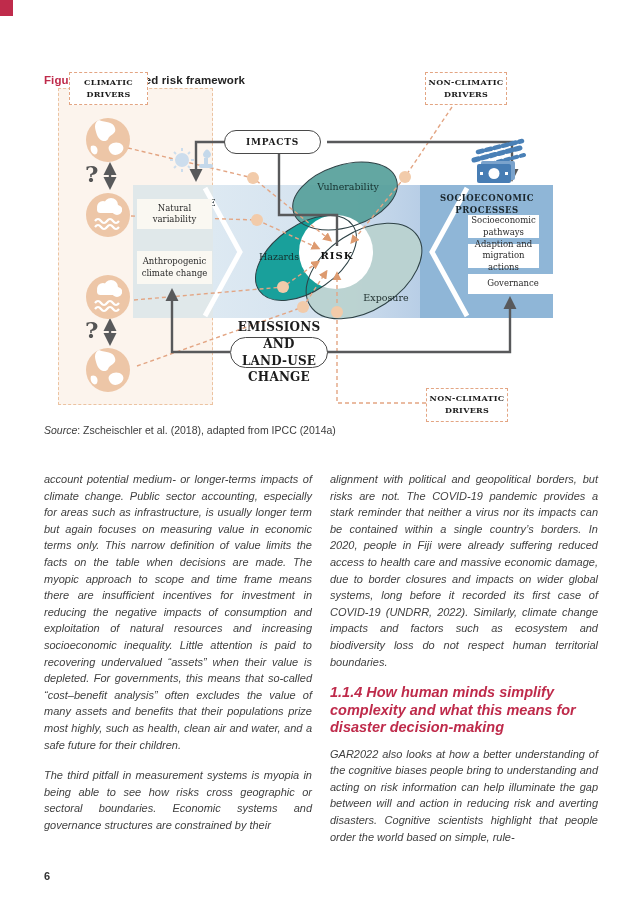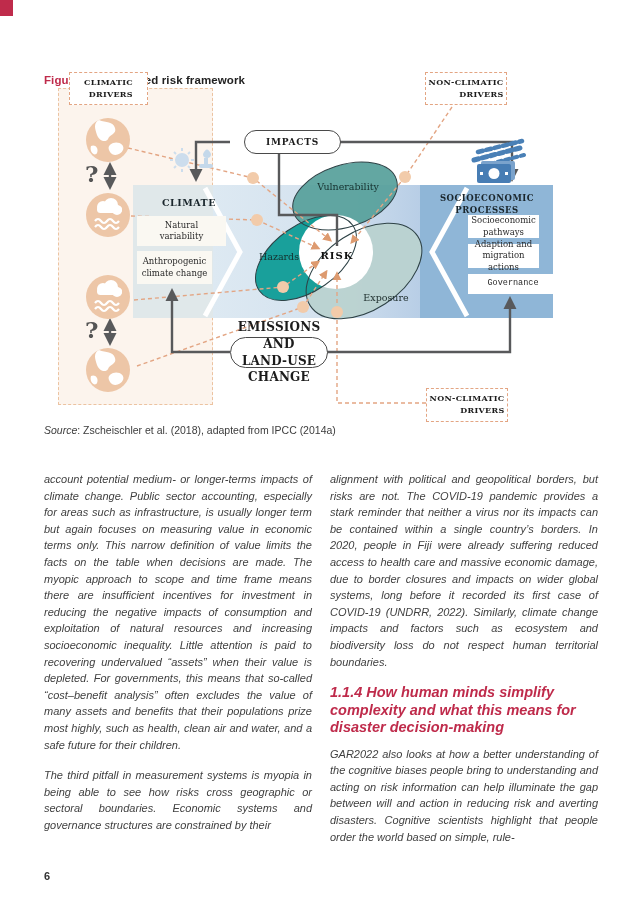--- a/index.html
+++ b/index.html
@@ -10,46 +10,46 @@
   .chapter-tab{left:0;top:0;width:13px;height:16px;background:#bf2b4b;}
   .fig-caption{left:44px;top:42px;font-size:11.5px;font-weight:bold;color:#222;letter-spacing:.1px;margin-top:32px;}
   .fig-caption .fig-label{color:#bf2b4b;}
   
   .peach-panel{left:58px;top:88px;width:155px;height:317px;background:#fcf4ed;border:1px dashed #ecc3a1;box-sizing:border-box;}
   .band-left{left:133px;top:185px;width:80px;height:133px;background:#e0e8ea;}
   .band-mid{left:213px;top:185px;width:207px;height:133px;background:linear-gradient(90deg,#dde9f2 0%,#d4e2ef 55%,#b8cee6 100%);}
   .socio-box{left:420px;top:185px;width:133px;height:133px;background:#8fb6d7;}
   
   .dash-box{background:#fff;border:1.5px dashed #e3a583;box-sizing:border-box;
-            display:flex;align-items:center;justify-content:center;text-align:right;
+            display:flex;align-items:center;justify-content:center;text-align:center;
             font-family:"DejaVu Serif",serif;font-weight:bold;font-size:8px;line-height:1.45;
             color:#1c1c1c;letter-spacing:.3px;white-space:pre-line;}
   .box-climatic{left:69px;top:72px;width:79px;height:33px;}
   .box-nonclim-top{left:425px;top:72px;width:82px;height:33px;}
   .box-nonclim-bot{left:426px;top:388px;width:82px;height:34px;}
   
   .pill{background:#fff;border:1.4px solid #4a4a4a;box-sizing:border-box;border-radius:16px;
         display:flex;align-items:center;justify-content:center;text-align:center;
         font-family:"DejaVu Serif",serif;font-weight:bold;color:#1c1c1c;white-space:pre-line;}
-  .pill-impacts{left:244px;top:130px;width:97px;height:24px;font-size:9px;letter-spacing:.8px;}
+  .pill-impacts{left:224px;top:130px;width:97px;height:24px;font-size:9px;letter-spacing:.8px;}
   .pill-emissions{left:230px;top:337px;width:98px;height:31px;font-size:12px;line-height:1.4;letter-spacing:.2px;}
   
   .sec-header{font-family:"DejaVu Serif",serif;font-weight:bold;color:#1a262c;text-align:center;
               letter-spacing:.5px;white-space:pre-line;}
   .climate-header{left:151px;top:197px;width:76px;font-size:9.5px;}
   .socio-header{left:424px;top:192px;width:126px;font-size:8.5px;line-height:1.45;}
   .inner-box{box-sizing:border-box;display:flex;align-items:center;justify-content:center;text-align:center;
              font-family:"DejaVu Serif",serif;font-size:8.5px;line-height:1.35;color:#2a2a2a;white-space:pre-line;}
   .cream{background:#faf8f2;}
   .white{background:#ffffff;}
-  .box-natural{left:137px;top:216px;width:89px;height:30px;text-align:center;}
+  .box-natural{left:137px;top:199px;width:75px;height:30px;text-align:center;}
   .box-anthro{left:137px;top:251px;width:75px;height:33px;}
   .box-pathways{left:468px;top:215px;width:71px;height:23px;}
   .box-adaption{left:468px;top:244px;width:71px;height:24px;}
-  .box-governance{left:468px;top:274px;width:90px;height:20px;font-family:Liberation Mono, monospace;}
+  .box-governance{left:468px;top:274px;width:90px;height:20px;}
   
   .venn-label{font-family:"DejaVu Serif",serif;font-size:9.5px;color:#15302e;text-align:center;white-space:nowrap;}
   .lbl-vulnerability{left:308px;top:181px;width:80px;}
   .lbl-hazards{left:248px;top:251px;width:62px;}
   .lbl-risk{left:314px;top:250px;width:46px;font-weight:bold;font-size:10px;letter-spacing:1px;color:#111;}
   .lbl-exposure{left:354px;top:292px;width:64px;color:#20302f;}
   
   .qmark{font-family:"DejaVu Serif",serif;font-weight:bold;font-size:23px;color:#555;line-height:1;}
   .q1{left:85px;top:162px;}
   .q2{left:85px;top:318px;}

